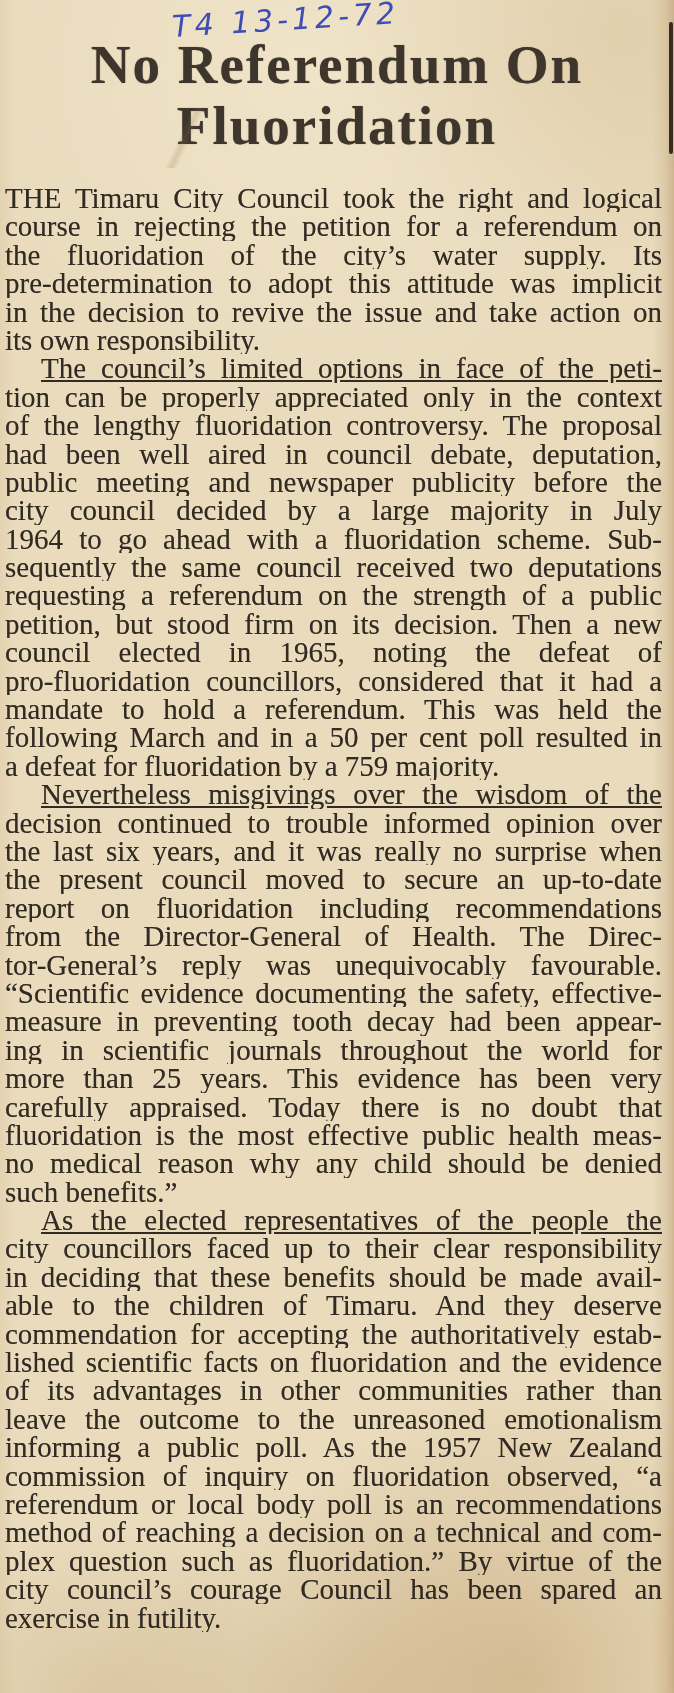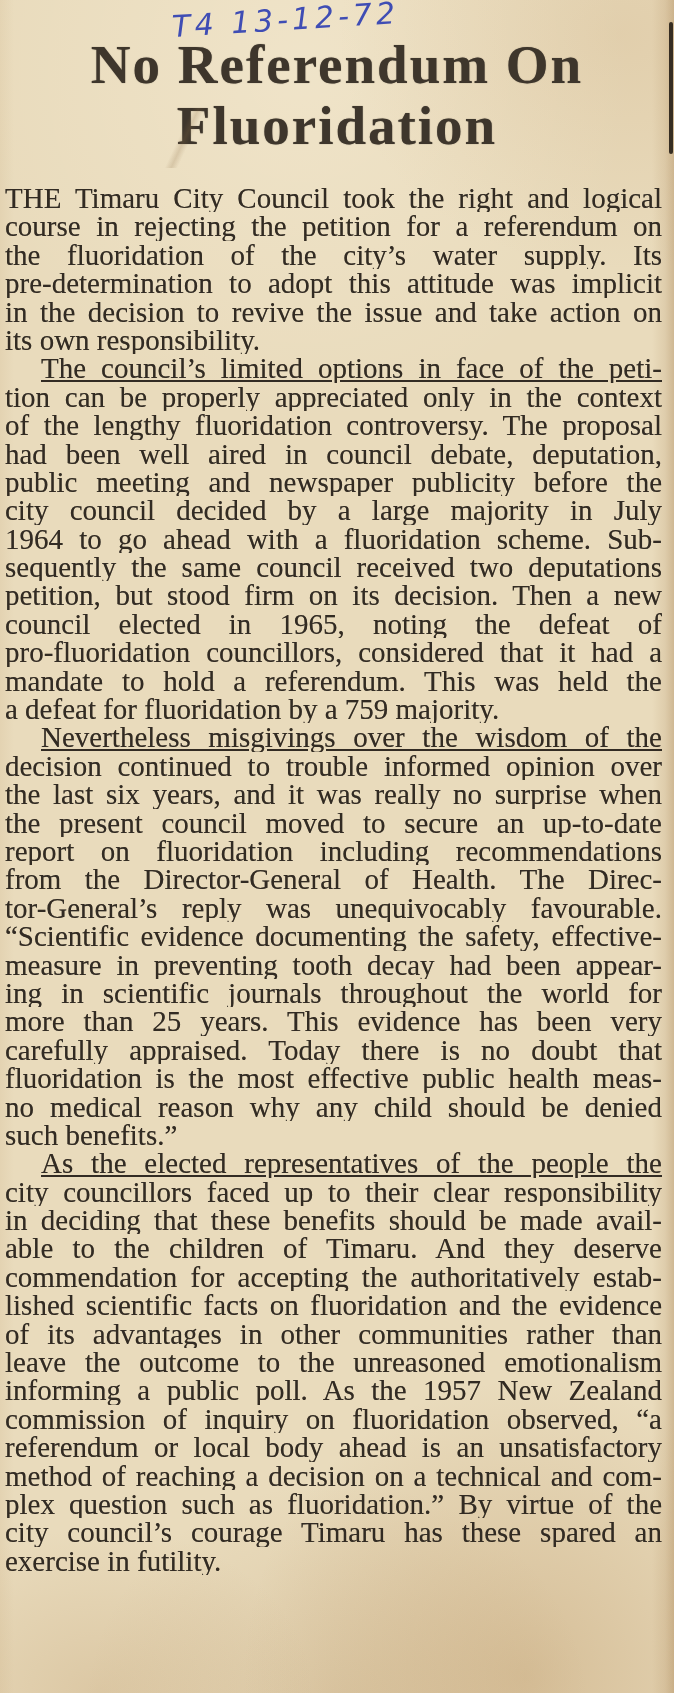--- a/index.html
+++ b/index.html
@@ -115,24 +115,26 @@
       </div>
       <div class="paragraph">
         <div class="text-line indent">The council’s limited options in face of the peti-</div>
         <div class="text-line">tion can be properly appreciated only in the context</div>
         <div class="text-line">of the lengthy fluoridation controversy. The proposal</div>
         <div class="text-line">had been well aired in council debate, deputation,</div>
         <div class="text-line">public meeting and newspaper publicity before the</div>
         <div class="text-line">city council decided by a large majority in July</div>
         <div class="text-line">1964 to go ahead with a fluoridation scheme. Sub-</div>
         <div class="text-line">sequently the same council received two deputations</div>
+        <div class="text-line">requesting a referendum on the strength of a public</div>
         <div class="text-line">petition, but stood firm on its decision. Then a new</div>
         <div class="text-line">council elected in 1965, noting the defeat of</div>
         <div class="text-line">pro-fluoridation councillors, considered that it had a</div>
         <div class="text-line">mandate to hold a referendum. This was held the</div>
+        <div class="text-line">following March and in a 50 per cent poll resulted in</div>
         <div class="text-line para-end">a defeat for fluoridation by a 759 majority.</div>
       </div>
       <div class="paragraph">
         <div class="text-line indent">Nevertheless misgivings over the wisdom of the</div>
         <div class="text-line">decision continued to trouble informed opinion over</div>
         <div class="text-line">the last six years, and it was really no surprise when</div>
         <div class="text-line">the present council moved to secure an up-to-date</div>
         <div class="text-line">report on fluoridation including recommendations</div>
         <div class="text-line">from the Director-General of Health. The Direc-</div>
         <div class="text-line">tor-General’s reply was unequivocably favourable.</div>
@@ -149,21 +151,21 @@
         <div class="text-line indent">As the elected representatives of the people the</div>
         <div class="text-line">city councillors faced up to their clear responsibility</div>
         <div class="text-line">in deciding that these benefits should be made avail-</div>
         <div class="text-line">able to the children of Timaru. And they deserve</div>
         <div class="text-line">commendation for accepting the authoritatively estab-</div>
         <div class="text-line">lished scientific facts on fluoridation and the evidence</div>
         <div class="text-line">of its advantages in other communities rather than</div>
         <div class="text-line">leave the outcome to the unreasoned emotionalism</div>
         <div class="text-line">informing a public poll. As the 1957 New Zealand</div>
         <div class="text-line">commission of inquiry on fluoridation observed, “a</div>
-        <div class="text-line">referendum or local body ahead is an unsatisfactory</div>
+        <div class="text-line">referendum or local body poll is an recommendations</div>
         <div class="text-line">method of reaching a decision on a technical and com-</div>
         <div class="text-line">plex question such as fluoridation.” By virtue of the</div>
-        <div class="text-line">city council’s courage Timaru has these spared an</div>
+        <div class="text-line">city council’s courage Council has been spared an</div>
         <div class="text-line para-end">exercise in futility.</div>
       </div>
     </div>
 
 </div>
 
 </body></html>

